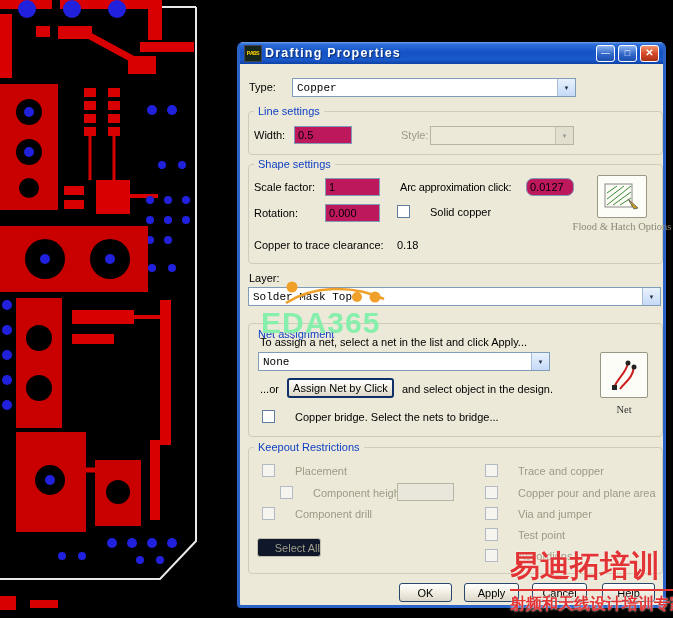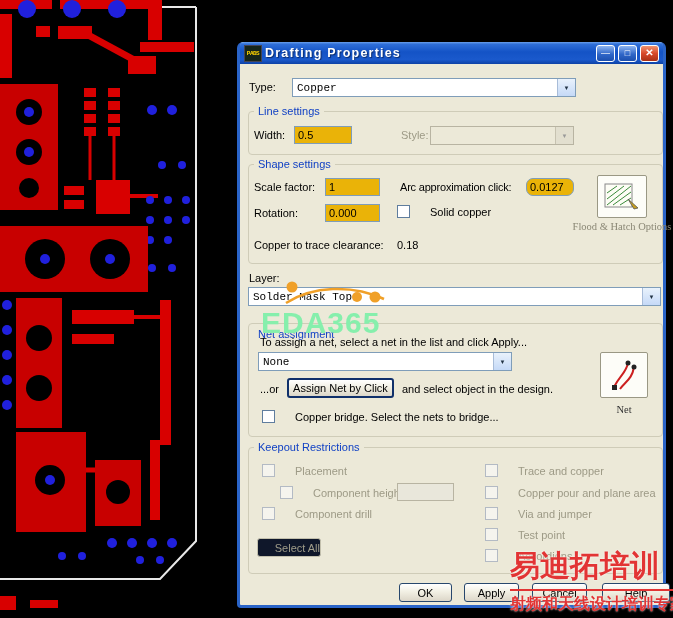--- a/index.html
+++ b/index.html
@@ -24,21 +24,21 @@
   .winbtn.close{background:linear-gradient(#f0936f,#d8492a 50%,#a93015);font-weight:bold;font-size:10px;}
 
   .body{position:absolute;left:0;top:22px;right:0;bottom:0;}
 
   .lbl{position:absolute;font-size:11px;color:#000;white-space:nowrap;}
   .lbl.dis{color:#9d9a86;}
 
   .group{position:absolute;border:1px solid #cfccb8;border-radius:4px;}
   .gtitle{position:absolute;font-size:11px;color:#1141c4;background:#ece9d8;padding:0 4px;white-space:nowrap;}
 
-  .inp{position:absolute;height:18px;box-sizing:border-box;border:1px solid #7f9db9;background:#eab308;
+  .inp{position:absolute;height:18px;box-sizing:border-box;border:1px solid #7f9db9;background:#be185d;
        font:11px "Liberation Sans",sans-serif;padding:1px 3px;}
   .inp.dis{background:#e9e7db;border-color:#b8b4a2;color:#888;}
 
   .combo{position:absolute;height:19px;box-sizing:border-box;border:1px solid #7f9db9;background:#fff;
          display:flex;align-items:center;}
   .combo .val{flex:1;font-size:11px;padding:0 4px;white-space:nowrap;overflow:hidden;font-family:Liberation Mono, monospace;}
   .combo .arrow{width:17px;align-self:stretch;background:linear-gradient(#e9f2fc,#c5d9f7);
                 border-left:1px solid #a8bcd8;display:flex;align-items:center;justify-content:center;
                 font-size:6px;color:#234;}
   .combo.dis{background:#ece9d8;border-color:#b8b4a2;}
@@ -218,21 +218,21 @@
 
       <span class="lbl" style="left:9px;top:208px">Layer:</span>
       <div class="combo" style="left:8px;top:223px;width:413px">
         <span class="val">Solder Mask Top</span>
         <span class="arrow">▼</span>
       </div>
 
       <div class="group" style="left:8px;top:259px;width:413px;height:112px"></div>
       <span class="gtitle" style="left:14px;top:264px">Net assignment</span>
       <span class="lbl" style="left:20px;top:272px">To assign a net, select a net in the list and click Apply...</span>
-      <div class="combo" style="left:18px;top:288px;width:254px">
+      <div class="combo" style="left:18px;top:288px;width:292px">
         <span class="val">None</span>
         <span class="arrow">▼</span>
       </div>
       <span class="lbl" style="left:20px;top:319px">...or</span>
       <div class="btn focus" style="left:47px;top:314px;width:107px;height:20px">
         <span>Assign Net by Click</span>
       </div>
       <span class="lbl" style="left:162px;top:319px">and select object in the design.</span>
       <span class="check" style="left:22px;top:346px">
         <span class="box"></span>
@@ -290,21 +290,21 @@
 
       <div class="btn" style="left:159px;top:519px;width:53px;height:19px">
         <span>OK</span>
       </div>
       <div class="btn" style="left:224px;top:519px;width:55px;height:19px">
         <span>Apply</span>
       </div>
       <div class="btn" style="left:292px;top:519px;width:55px;height:19px">
         <span>Cancel</span>
       </div>
-      <div class="btn" style="left:362px;top:519px;width:68px;height:19px">
+      <div class="btn" style="left:362px;top:519px;width:53px;height:19px">
         <span>Help</span>
       </div>
     </div>
   </div>
 
   <svg class="wm" width="673" height="618" style="left:0;top:0">
     <path d="M286 303 C 312 286, 352 284, 384 299" stroke="#f0a028" stroke-width="2.5" fill="none"></path>
     <circle cx="292" cy="287" r="5.5" fill="#f0a028"></circle>
     <circle cx="357" cy="297" r="5" fill="#f0a028"></circle>
     <circle cx="375" cy="297" r="5.5" fill="#f0a028"></circle>

